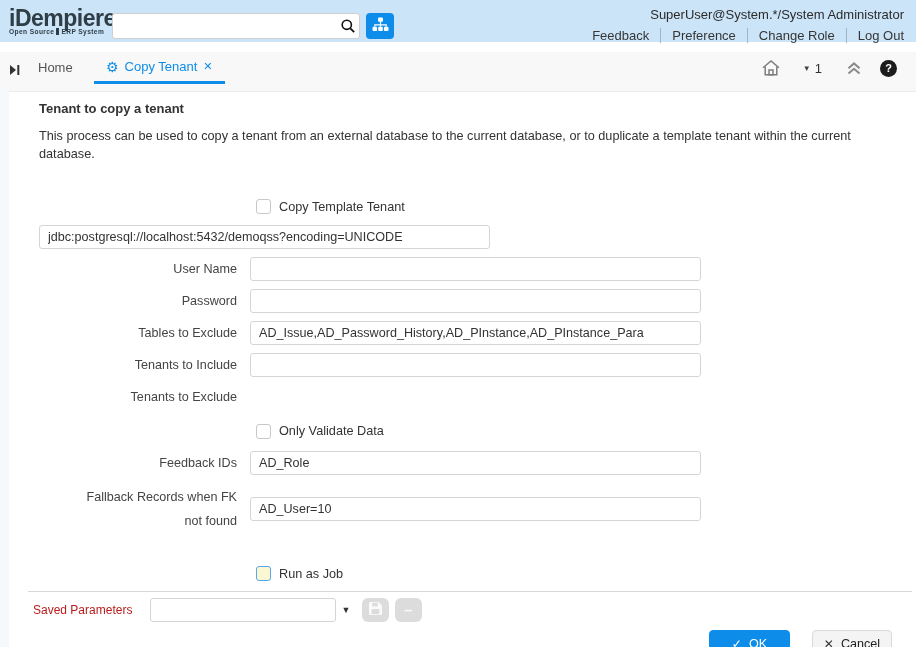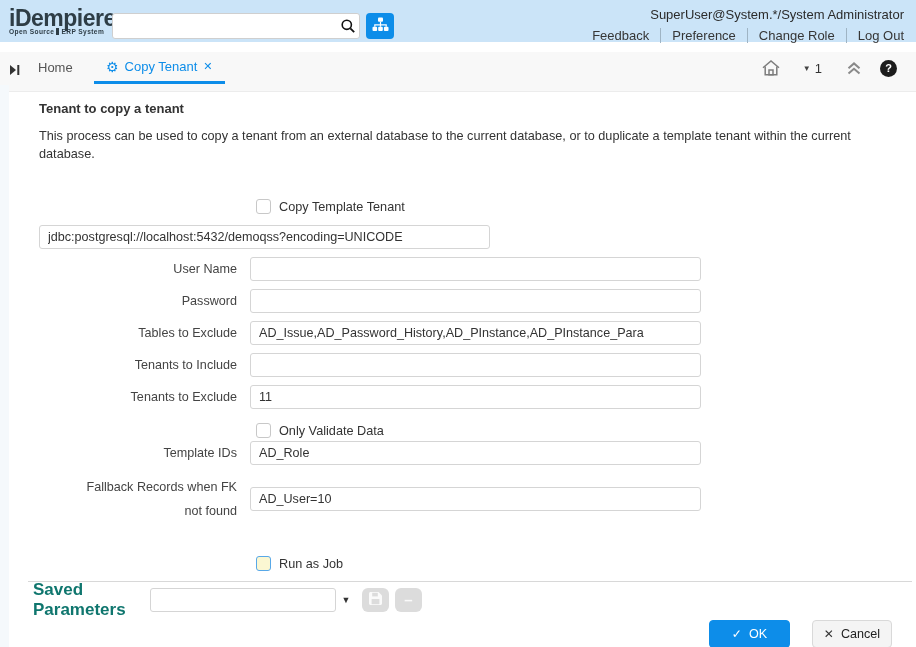--- a/index.html
+++ b/index.html
@@ -56,31 +56,31 @@
   .row .lbl sup { font-size:10px; }
   .row .fld { width:423px; }
   .txt { width:451px; height:24px; border:1px solid #d5d5d5; border-radius:3px; padding:0 8px;
          font-size:12.6px; color:#333; font-family:"Liberation Sans", sans-serif; outline:none; background:#fff; }
   .crow { height:17px; align-items:center; }
   .crow .fld { display:flex; align-items:center; }
   .cb { width:15px; height:15px; border:1px solid #c8c8c8; border-radius:3px; background:#fff; margin-left:6px; cursor:pointer; flex:none; }
   .cb.hl { background:#fbf7d2; border:1.5px solid #58a8e8; }
   .cbl { margin-left:8px; font-size:12.7px; color:#333; line-height:16px; }
   .row0 { margin-bottom:10px; }
-  .row7 { margin-top:13px; margin-bottom:2px; }
+  .row7 { margin-top:13px; margin-bottom:12px;align-items:flex-end; }
   .row9 { height:52px; align-items:center; margin-bottom:0; }
   .row9 .lbl { line-height:24px; display:flex; justify-content:flex-end; align-items:center; }
   .row9 .lbl span { display:inline-block; width:162px; text-align:right; }
   .row10 { margin-top:30px; }
 
   .divider { margin:9px 0 0 28px; width:884px; border-top:1px solid #d8d8d8; }
 
   
   .saved-row { margin-top:5px; padding-left:33px; display:flex; align-items:center; height:26px; }
-  .sp-label { width:117px; font-size:17px; color:#0f766e;font-weight:bold; }
+  .sp-label { width:117px; font-size:12px; color:#b91c1c; }
   .combo { display:flex; align-items:center; }
   .combo-input { width:186px; height:24px; border:1px solid #d5d5d5; border-radius:3px; padding:0 6px;
                  font-size:12.6px; outline:none; }
   .combo-btn { width:20px; height:24px; border:none; background:transparent; font-size:9px; color:#333; cursor:pointer; }
   .mini-btn { width:27px; height:24px; border:none; border-radius:6px; background:#dcdcdc; margin-left:6px;
               display:flex; align-items:center; justify-content:center; cursor:default; }
   .mini-btn .minus-glyph { color:#fafafa; font-size:15px; font-weight:bold; line-height:10px; }
 
   .action-row { margin-top:7px; display:flex; justify-content:flex-end; padding-right:24px; gap:22px; }
   .btn { height:28px; border-radius:4px; font-size:12.6px; font-family:"Liberation Sans", sans-serif;
@@ -204,33 +204,32 @@
       <div class="fld"><input class="txt" value="AD_Issue,AD_Password_History,AD_PInstance,AD_PInstance_Para" style=""></div>
     </div>
 
     <div class="row">
       <div class="lbl">Tenants to Include</div>
       <div class="fld"><input class="txt" value="" style=""></div>
     </div>
 
     <div class="row">
       <div class="lbl">Tenants to Exclude</div>
-      <div class="fld"><input class="txt" value="11" style=""></div>
     </div>
 
     <div class="row crow row7">
       <div class="lbl"></div>
       <div class="fld">
         <span class="cb"></span>
         <span class="cbl">Only Validate Data</span>
       </div>
     </div>
 
     <div class="row">
-      <div class="lbl">Template IDs</div>
+      <div class="lbl">Feedback IDs</div>
       <div class="fld"><input class="txt" value="AD_Role" style=""></div>
     </div>
 
     <div class="row row9">
       <div class="lbl">
           <span>Fallback Records when FK not found</span>
         </div>
       <div class="fld"><input class="txt" value="AD_User=10" style=""></div>
     </div>
 

